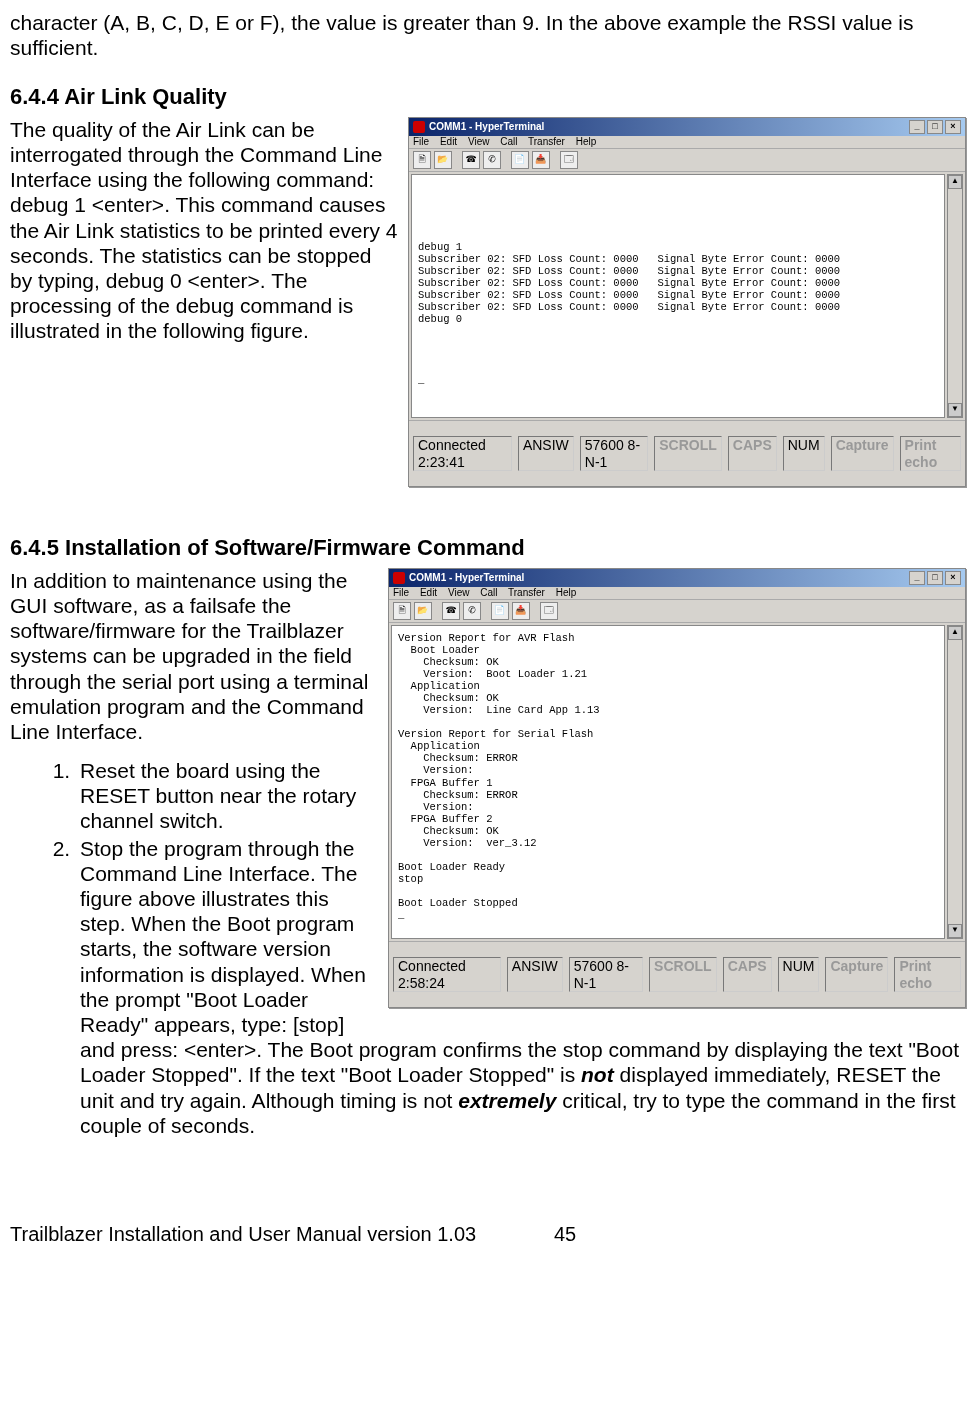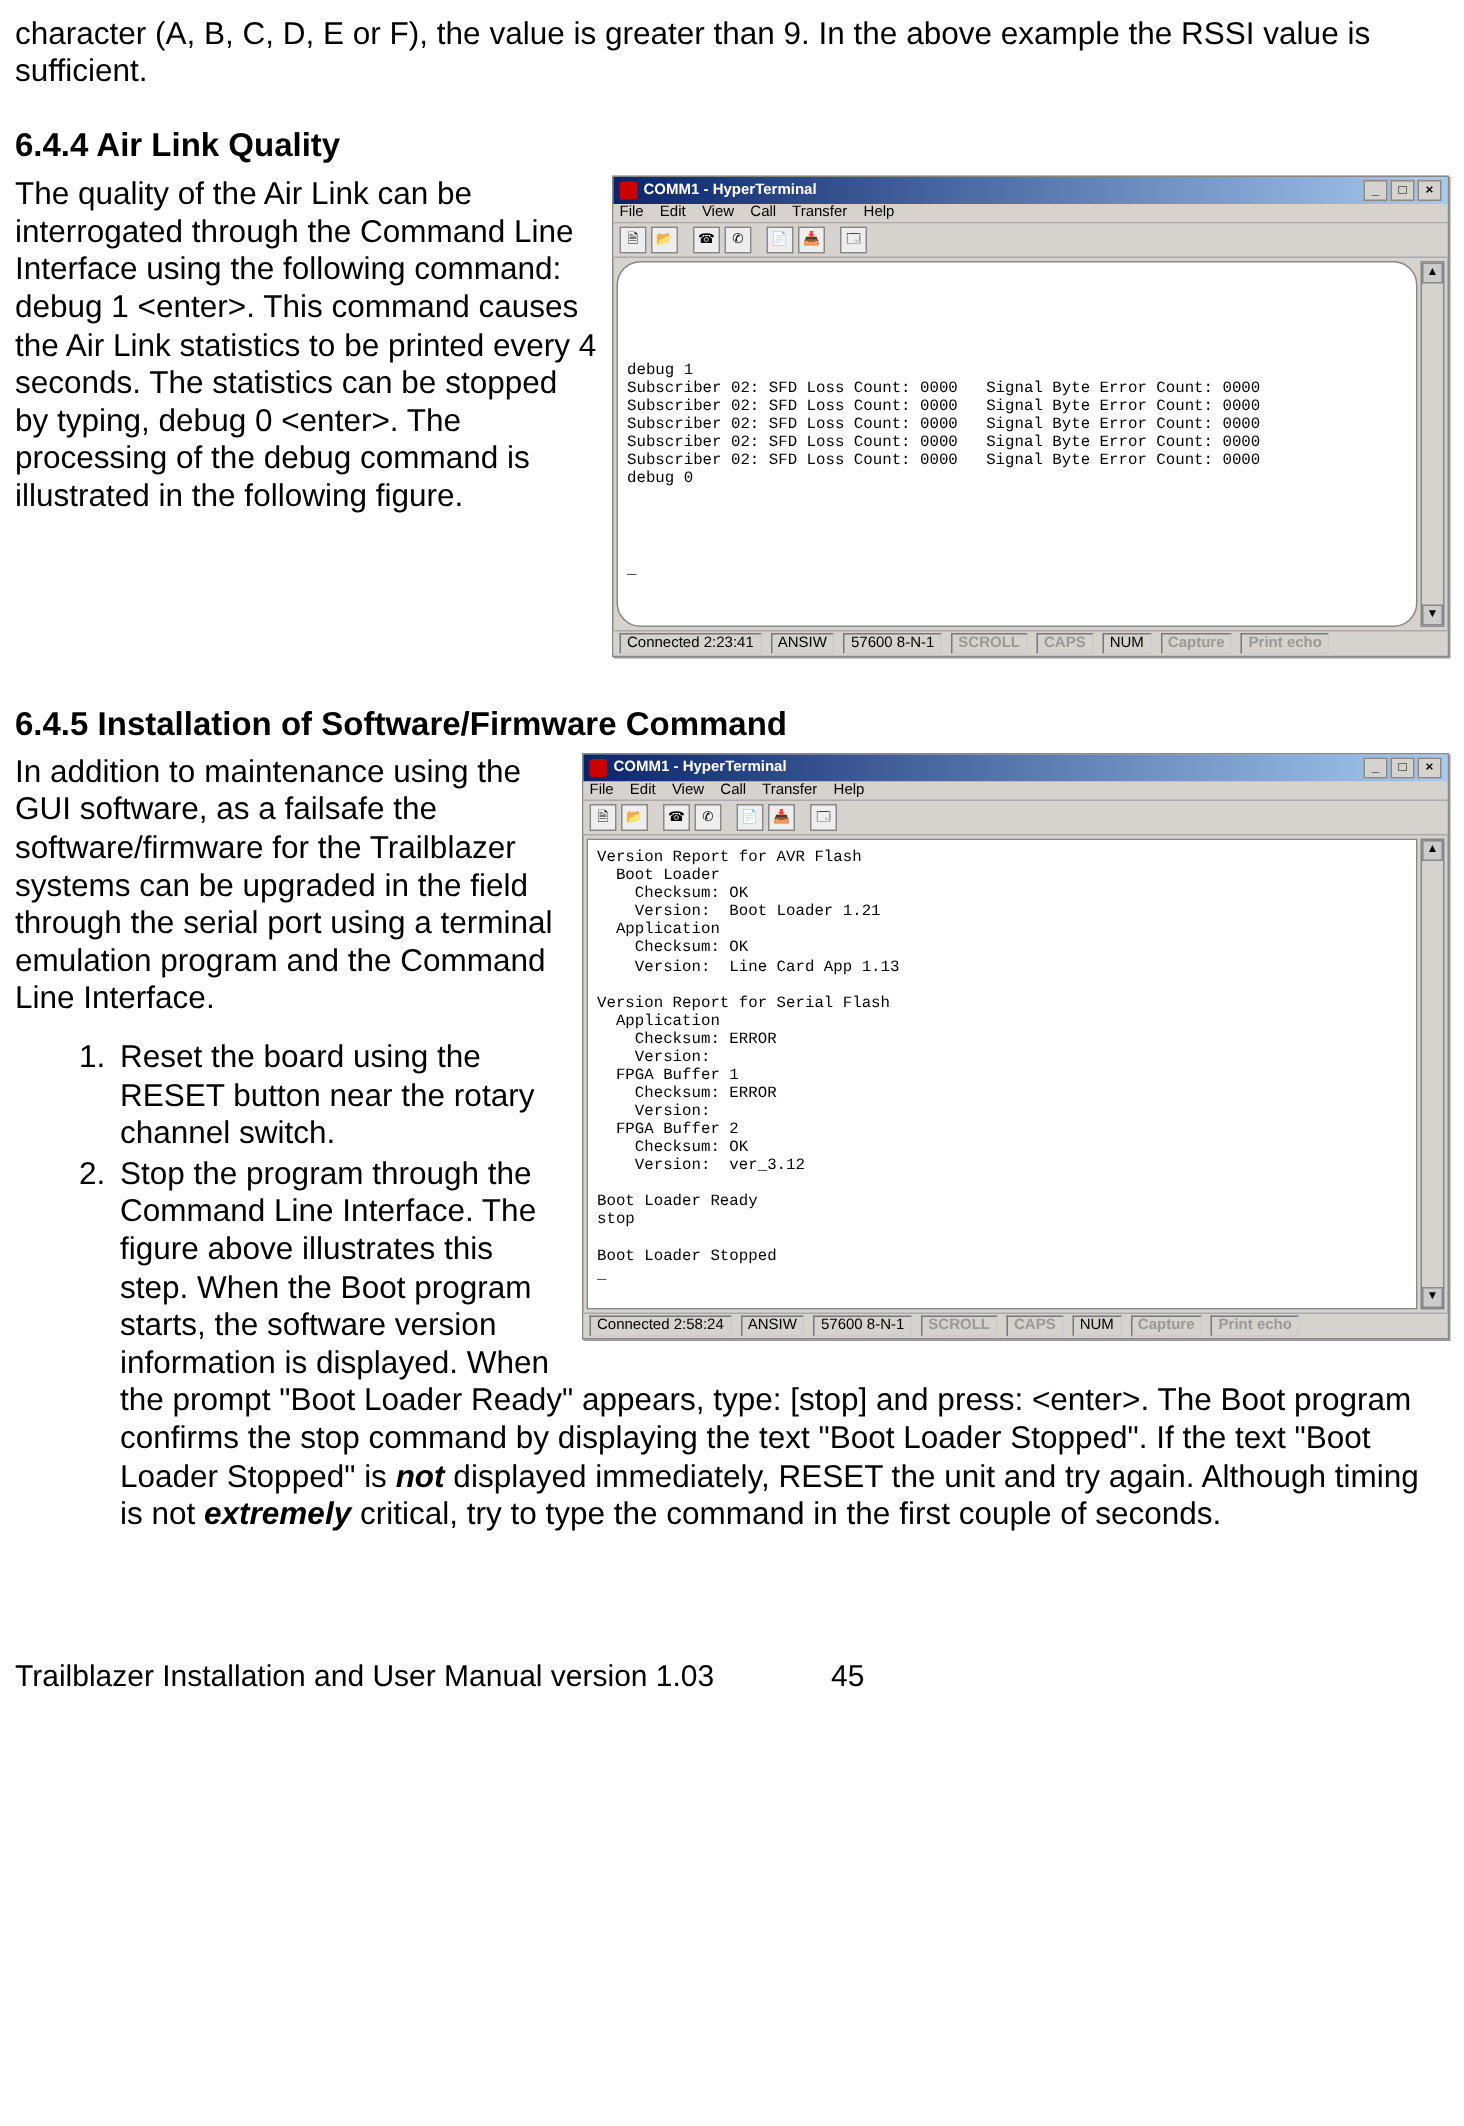--- a/index.html
+++ b/index.html
@@ -17,21 +17,21 @@
     font-size: 22px;
     margin-top: 24px;
     margin-bottom: 6px;
   }
   .para {
     margin-bottom: 14px;
   }
   .float-fig {
     float: right;
     margin-left: 10px;
-    margin-bottom: 8px;
+    margin-bottom: 24px;
   }
   .clear { clear: both; }
   .ht-window {
     border: 1px solid #888;
     background: #d6d3ce;
     font-family: Tahoma, Arial, sans-serif;
     font-size: 10px;
     box-shadow: 1px 1px 0 #999;
   }
   .ht-titlebar {
@@ -99,22 +99,22 @@
   .ht-body-scroll .arrow {
     height:12px; background:#ccc; border:1px solid #888;
     font-size:8px; text-align:center; line-height:10px;
     position:absolute; left:0; right:0;
   }
   .ht-body-scroll .arrow.up { top:0; }
   .ht-body-scroll .arrow.down { bottom:0; }
   .ht-status {
     background:#d6d3ce;
     border-top:1px solid #aaa;
-    padding:1px 4px;
-    font-size:10px;
+    padding:15px 4px;
+    font-size:14px;
     display:flex;
     gap:6px;
     color:#000;
   }
   .ht-status .cell {
     border:1px inset #ccc;
     padding:0 4px;
   }
   .ht-status .cell.dim { color:#999;font-weight:bold; }
 
@@ -170,21 +170,21 @@
       <div style="width:4px"></div>
       <div class="ht-toolbtn">☎</div>
       <div class="ht-toolbtn">✆</div>
       <div style="width:4px"></div>
       <div class="ht-toolbtn">📄</div>
       <div class="ht-toolbtn">📥</div>
       <div style="width:4px"></div>
       <div class="ht-toolbtn">🗔</div>
     </div>
     <div class="ht-body-wrap">
-      <div class="ht-body" style="flex:1; height:230px;border-radius:16px;">
+      <div class="ht-body" style="flex:1; height:230px;">
 
 
 
 
 debug 1
 Subscriber 02: SFD Loss Count: 0000   Signal Byte Error Count: 0000
 Subscriber 02: SFD Loss Count: 0000   Signal Byte Error Count: 0000
 Subscriber 02: SFD Loss Count: 0000   Signal Byte Error Count: 0000
 Subscriber 02: SFD Loss Count: 0000   Signal Byte Error Count: 0000
 Subscriber 02: SFD Loss Count: 0000   Signal Byte Error Count: 0000

